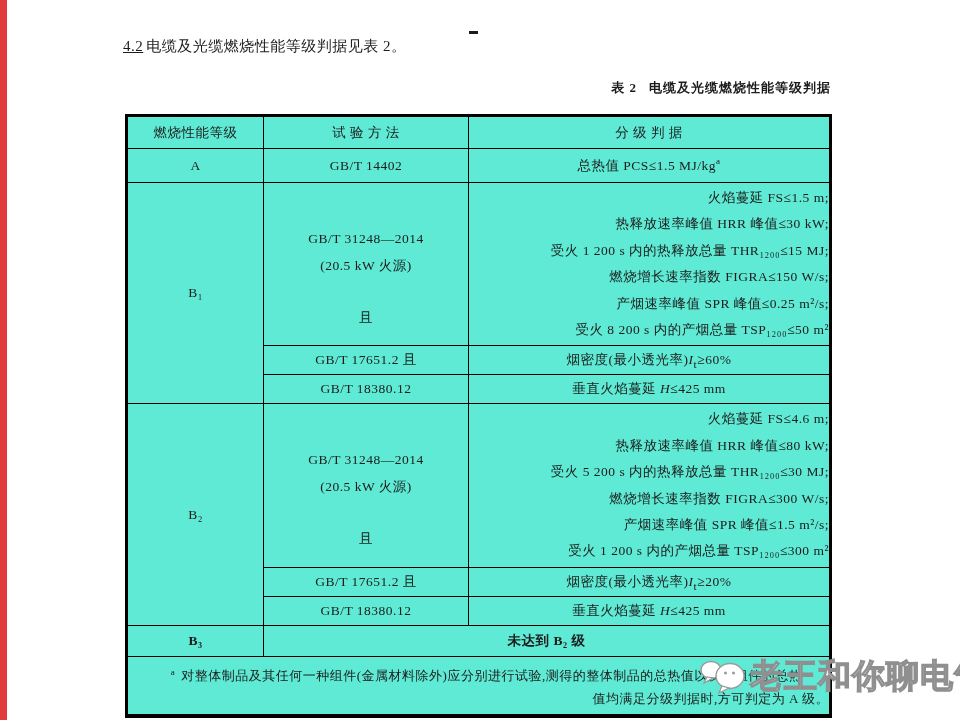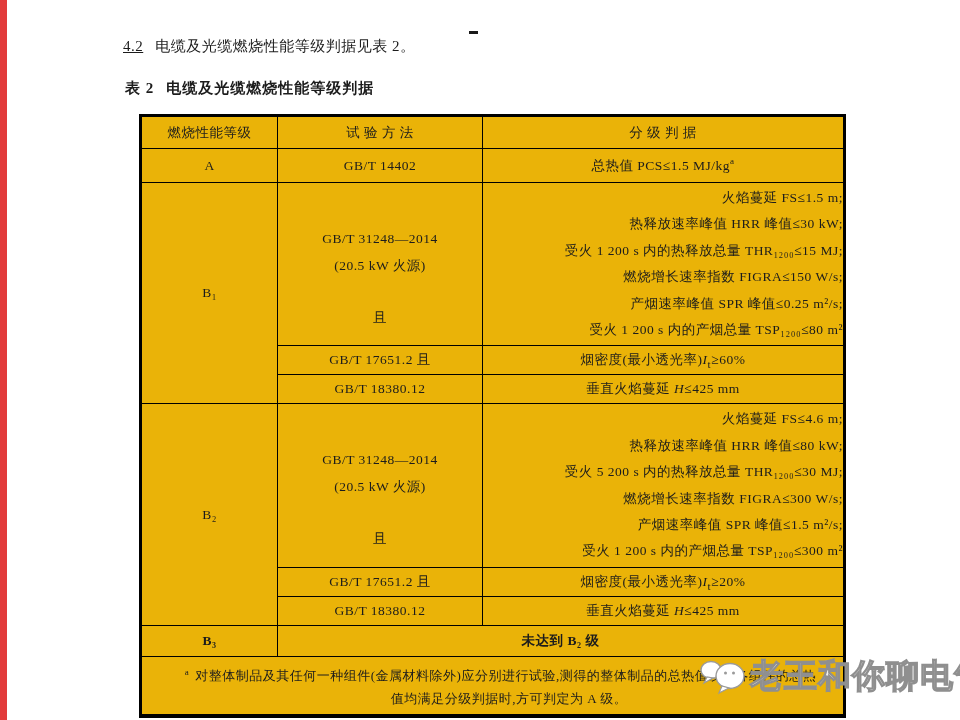--- a/index.html
+++ b/index.html
@@ -21,33 +21,33 @@
   .top-dash {
     position: absolute; left: 469px; top: 31px;
     width: 9px; height: 3px; background: #1a1a1a;
   }
 
   .section-heading {
     position: absolute; left: 123px; top: 37px;
     font-size: 15px; letter-spacing: 0.5px;
     white-space: nowrap;
   }
-  .section-heading .num { margin-right: 12px; text-decoration: underline; }
+  .section-heading .num { margin-right: 3px; text-decoration: underline; }
 
   .table-title {
     position: absolute; left: 125px; top: 79px; width: 706px;
-    text-align: left; font-weight: bold; font-size: 15px;
+    text-align: right; font-weight: bold; font-size: 13px;
     letter-spacing: 1px; white-space: nowrap;
   }
   .table-title .tnum { margin-right: 12px; }
 
   .tbl-wrap {
-    position: absolute; left: 139px; top: 114px;
+    position: absolute; left: 125px; top: 114px;
     border: 2px solid #000; border-bottom-width: 3px;
-    background: #eab308;
+    background: #5eead4;
   }
   table.tbl {
     border-collapse: collapse; table-layout: fixed;
     width: 702px;
     font-size: 13.5px;
   }
   table.tbl td {
     border: 1px solid #000;
     text-align: center; vertical-align: middle;
     padding: 0;
@@ -67,21 +67,21 @@
   td.b3-row { height: 30px; font-weight: bold; }
   var.sym { font-style: italic; font-family: "Liberation Serif", serif; }
   sup.fn { font-size: 9px; vertical-align: super; }
 
   td.footnote-cell {
     height: 57px; text-align: left; vertical-align: middle;
     font-size: 13px; letter-spacing: 0.3px;
   }
   .fn-line1 { padding-left: 16px; line-height: 23px; }
   .fn-line1 sup { margin-right: 6px; }
-  .fn-line2 { padding-left: 33px; line-height: 23px; }
+  .fn-line2 { padding-left: 33px; line-height: 23px; text-align: right; }
 
   .watermark {
     position: absolute; left: 698px; top: 652px;
     display: flex; align-items: center;
     z-index: 5;
   }
   .watermark-icon { width: 52px; height: 48px; flex: 0 0 auto; }
   .watermark-text {
     font-family: "DejaVu Sans", sans-serif;
     font-size: 33px; font-weight: bold; letter-spacing: 1px;
@@ -133,21 +133,21 @@
         <div class="method-and">且</div>
       </div>
     </td>
     <td class="crit">
       <div class="crit-lines">
         <div>火焰蔓延 FS≤1.5 m;</div>
         <div>热释放速率峰值 HRR 峰值≤30 kW;</div>
         <div>受火 1 200 s 内的热释放总量 THR₁₂₀₀≤15 MJ;</div>
         <div>燃烧增长速率指数 FIGRA≤150 W/s;</div>
         <div>产烟速率峰值 SPR 峰值≤0.25 m²/s;</div>
-        <div>受火 1 200 s 内的产烟总量 TSP₁₂₀₀≤80 m²</div>
+        <div>受火 8 200 s 内的产烟总量 TSP₁₂₀₀≤50 m²</div>
       </div>
     </td>
   </tr>
   <tr>
     <td class="sub-row">GB/T 17651.2 且</td>
     <td class="sub-row crit"><span>烟密度(最小透光率)</span><var class="sym">I</var><sub>t</sub><span>≥60%</span></td>
   </tr>
   <tr>
     <td class="sub-row">GB/T 18380.12</td>
     <td class="sub-row crit"><span>垂直火焰蔓延 </span><var class="sym">H</var><span>≤425 mm</span></td>

